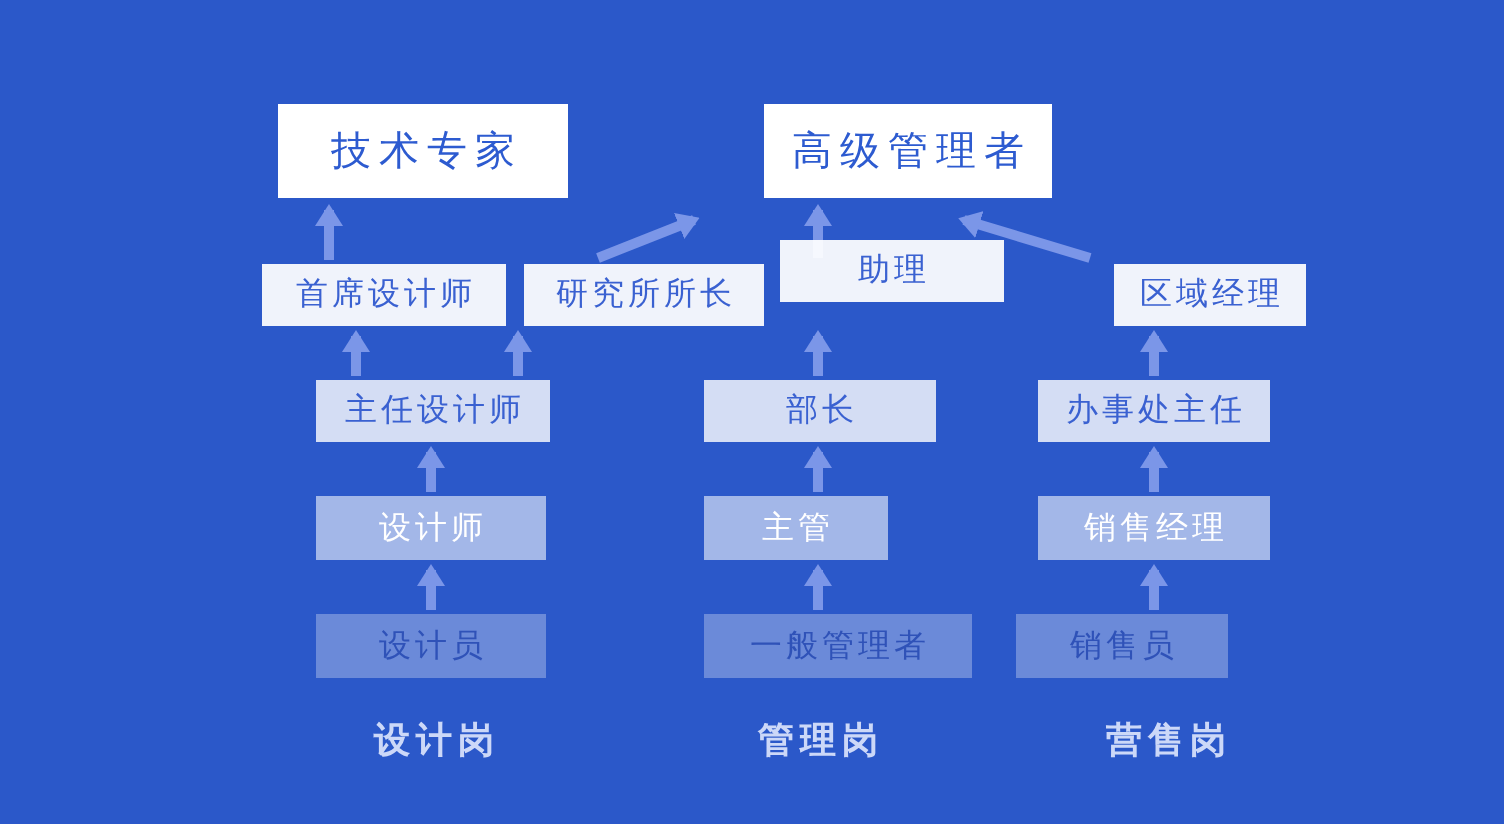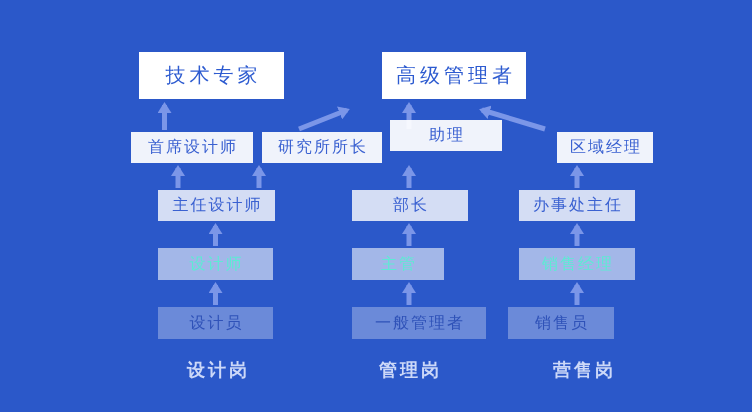--- a/index.html
+++ b/index.html
@@ -32,21 +32,21 @@
   .t1 {
     background: #FFFFFF;
     color: #2D5BD0;
     font-size: 20px;
     letter-spacing: 4px;
     text-indent: 4px;
     margin-left: 44px;
   }
   .t2 { background: rgba(255,255,255,0.93); color: #3A61D1; margin-left: 38px; }
   .t3 { background: rgba(255,255,255,0.80); color: #3A61D1; text-align: right; }
-  .t4 { background: rgba(255,255,255,0.57); color: #5eead4; }
+  .t4 { background: rgba(255,255,255,0.57); color: #ffffff; }
   .t5 { background: rgba(255,255,255,0.30); color: #2F52B8; }
   .col-label {
     position: absolute;
     transform: translateX(-50%);
     color: #CCD8F8;
     font-size: 18px;
     letter-spacing: 3px;
     text-indent: 3px;
     white-space: nowrap;
     font-weight: bold;

